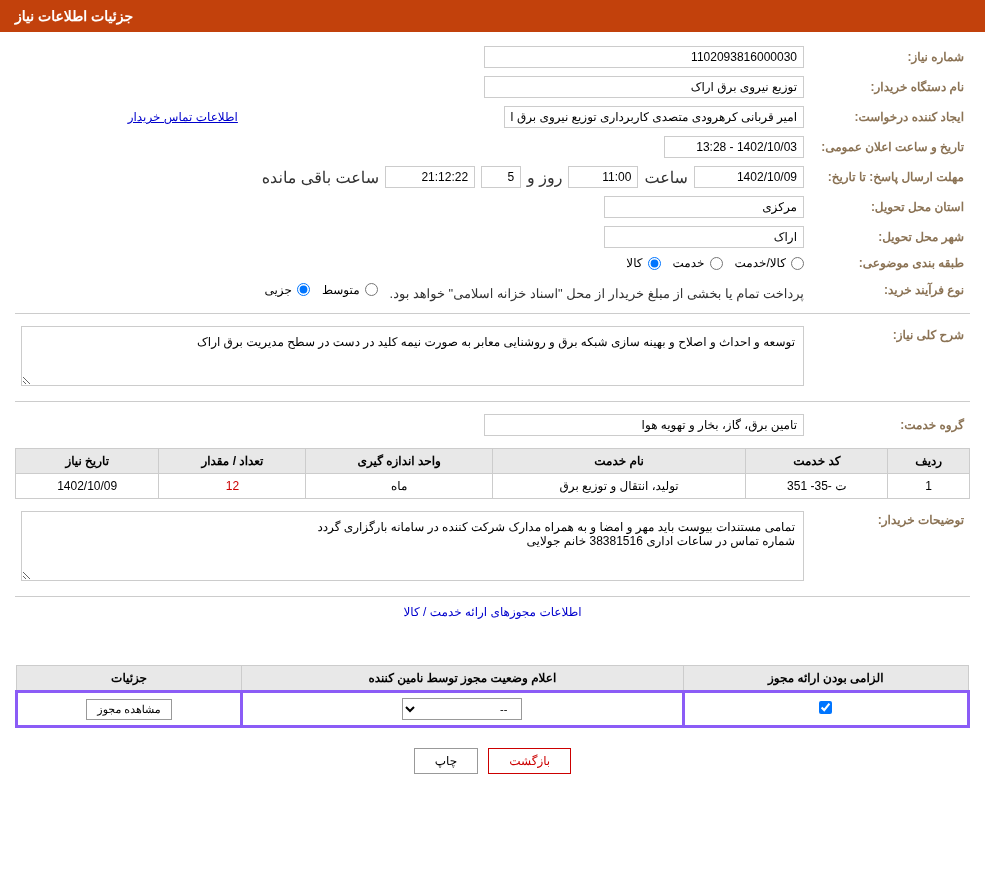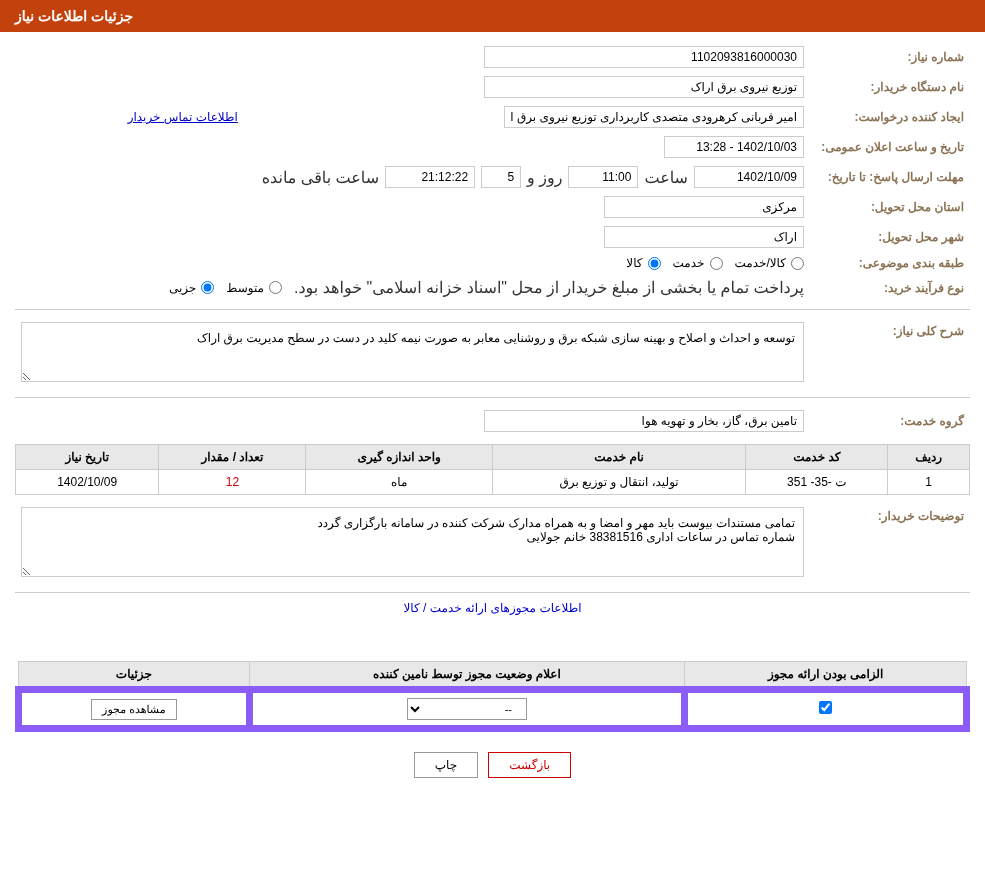--- a/index.html
+++ b/index.html
@@ -75,22 +75,23 @@
       display: flex;
       align-items: center;
       gap: 12px;
     }
     .radio-item {
       display: flex;
       align-items: center;
       gap: 5px;
     }
     .process-text {
-      font-size: 16px;
+      font-size: 13px;
       color: #333;
+      margin-top: 8px;
     }
     .description-box {
       border: 1px solid #ccc;
       padding: 8px;
       min-height: 60px;
       width: 100%;
       font-size: 12px;
       direction: rtl;
       text-align: right;
       font-family: Tahoma, Arial, sans-serif;
@@ -131,21 +132,21 @@
       margin-top: 8px;
     }
     .permits-table th {
       background: #e8e8e8;
       border: 1px solid #ccc;
       padding: 5px 8px;
       text-align: center;
       font-weight: bold;
     }
     .permits-table td {
-      border: 7px solid #8b5cf6;
+      border: 3px solid #8b5cf6;
       padding: 5px 8px;
       text-align: center;
     }
     .btn-view {
       border: 1px solid #999;
       background: #fff;
       padding: 3px 10px;
       cursor: pointer;
       font-family: Tahoma, Arial, sans-serif;
       font-size: 11px;

